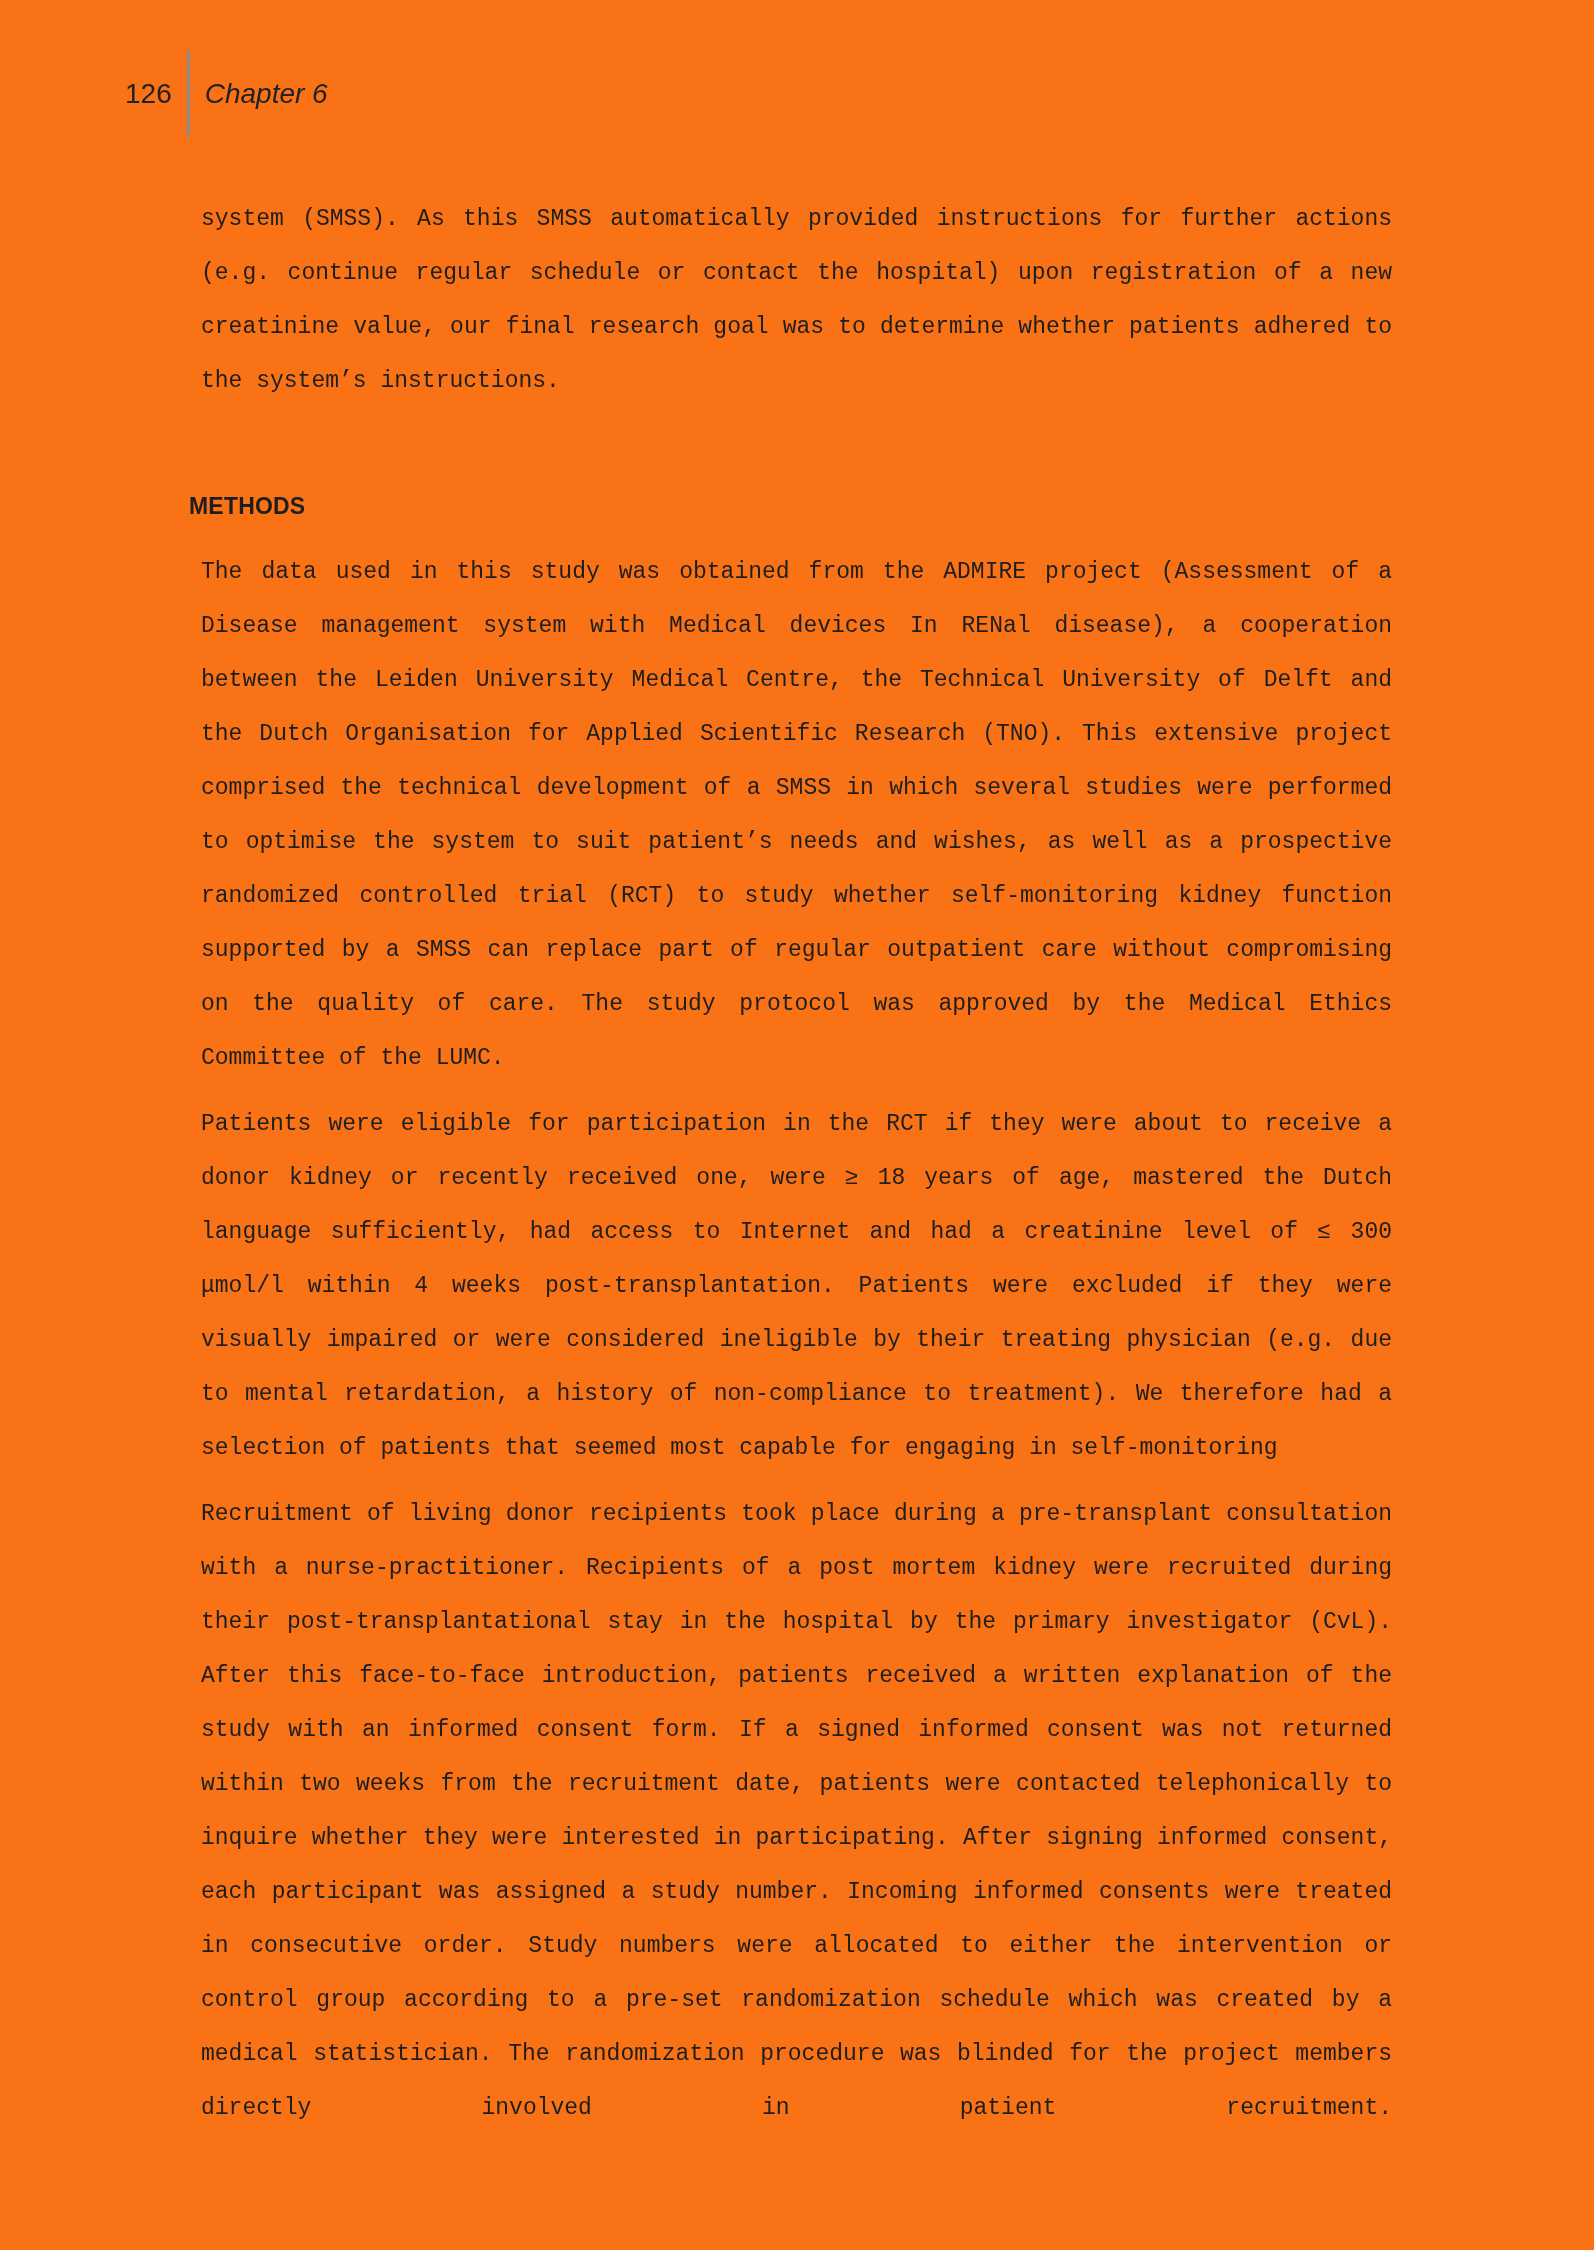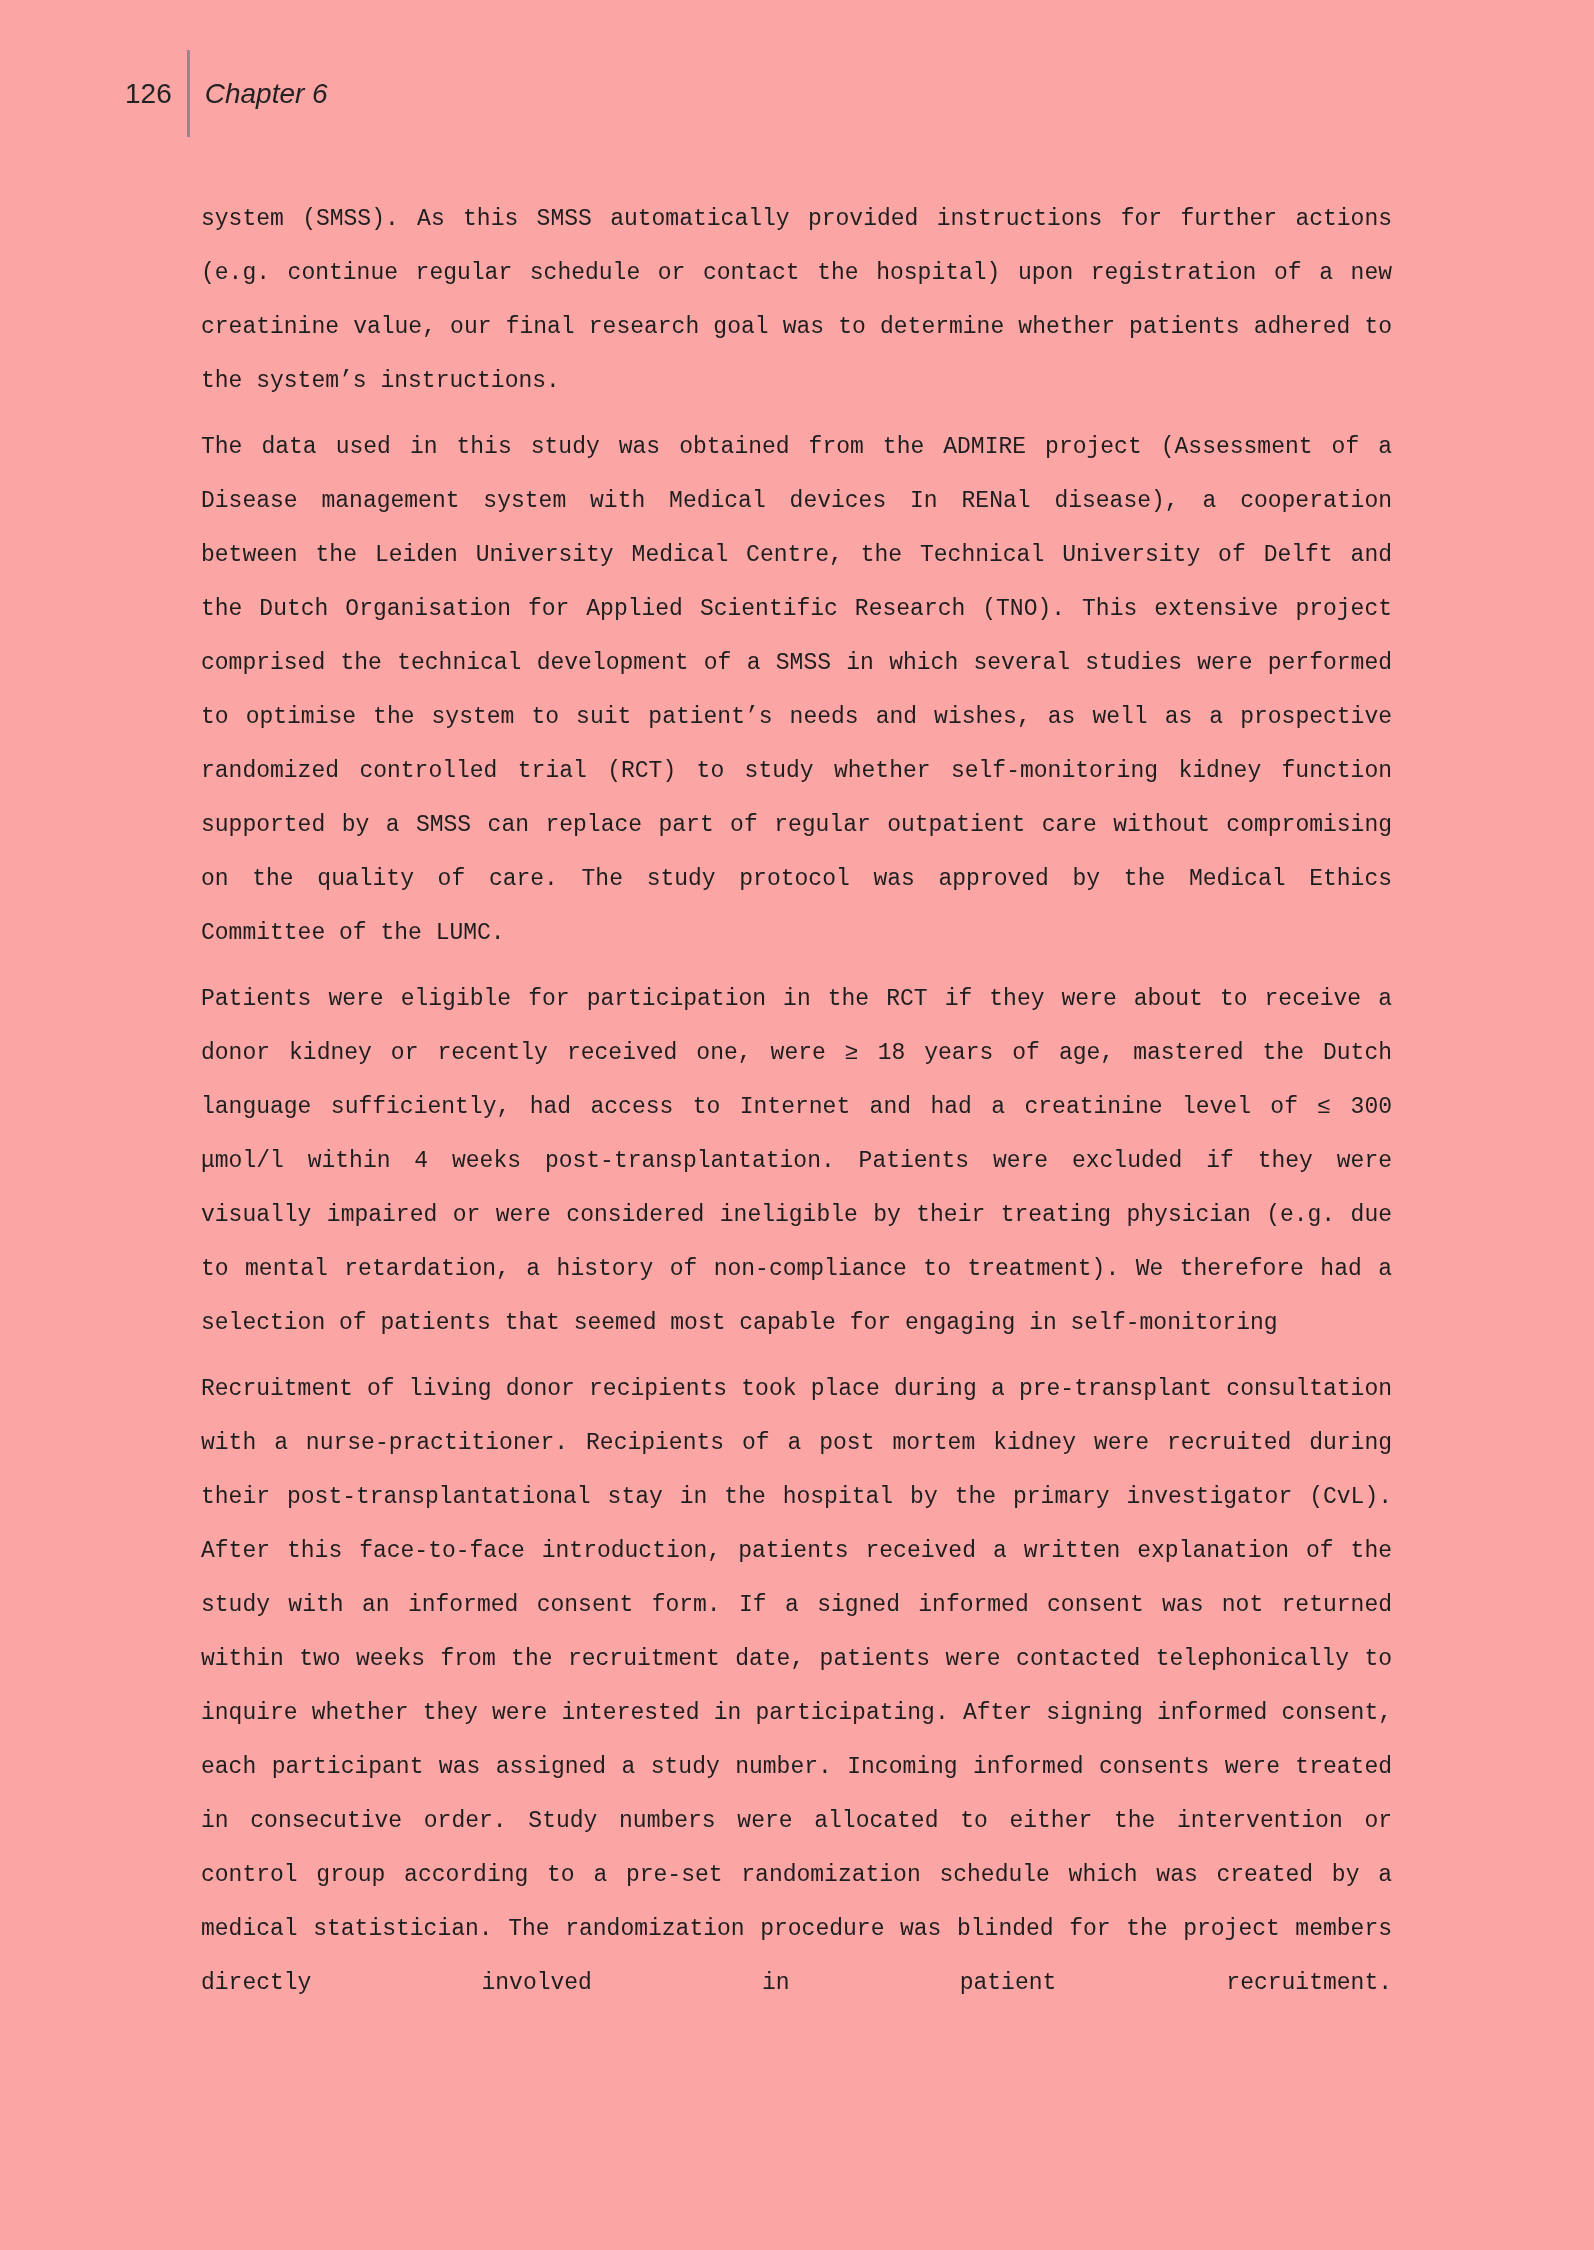--- a/index.html
+++ b/index.html
@@ -4,21 +4,21 @@
 <style>
   html, body {
     margin: 0;
     padding: 0;
     background: #ffffff;
   }
   .page {
     position: relative;
     width: 1594px;
     height: 2250px;
-    background: #fca5a5;
+    background: #f97316;
     font-family: "Liberation Sans", sans-serif;
     color: #1e1e1e;
     overflow: hidden;
   }
   .page-header {
     position: absolute;
     top: 50px;
     left: 125px;
     display: flex;
     align-items: center;
@@ -80,20 +80,21 @@
   <header class="page-header">
     <span class="page-number">126</span>
     <span class="header-divider"></span>
     <span class="chapter-title">Chapter 6</span>
   </header>
 
   <main class="page-body">
 
     <p class="body-para">system (SMSS). As this SMSS automatically provided instructions for further actions (e.g. continue regular schedule or contact the hospital) upon registration of a new creatinine value, our final research goal was to determine whether patients adhered to the system’s instructions.</p>
 
+    <h2 class="section-heading">METHODS</h2>
 
 
     <p class="body-para">The data used in this study was obtained from the ADMIRE project (Assessment of a Disease management system with Medical devices In RENal disease), a cooperation between the Leiden University Medical Centre, the Technical University of Delft and the Dutch Organisation for Applied Scientific Research (TNO). This extensive project comprised the technical development of a SMSS in which several studies were performed to optimise the system to suit patient’s needs and wishes, as well as a prospective randomized controlled trial (RCT) to study whether self-monitoring kidney function supported by a SMSS can replace part of regular outpatient care without compromising on the quality of care. The study protocol was approved by the Medical Ethics Committee of the LUMC.</p>
 
     <p class="body-para">Patients were eligible for participation in the RCT if they were about to receive a donor kidney or recently received one, were ≥ 18 years of age, mastered the Dutch language sufficiently, had access to Internet and had a creatinine level of ≤ 300 μmol/l within 4 weeks post-transplantation. Patients were excluded if they were visually impaired or were considered ineligible by their treating physician (e.g. due to mental retardation, a history of non-compliance to treatment). We therefore had a selection of patients that seemed most capable for engaging in self-monitoring</p>
 
     <p class="body-para justify-last">Recruitment of living donor recipients took place during a pre-transplant consultation with a nurse-practitioner. Recipients of a post mortem kidney were recruited during their post-transplantational stay in the hospital by the primary investigator (CvL). After this face-to-face introduction, patients received a written explanation of the study with an informed consent form. If a signed informed consent was not returned within two weeks from the recruitment date, patients were contacted telephonically to inquire whether they were interested in participating. After signing informed consent, each participant was assigned a study number. Incoming informed consents were treated in consecutive order. Study numbers were allocated to either the intervention or control group according to a pre-set randomization schedule which was created by a medical statistician. The randomization procedure was blinded for the project members directly involved in patient recruitment.</p>
 
   </main>
 

